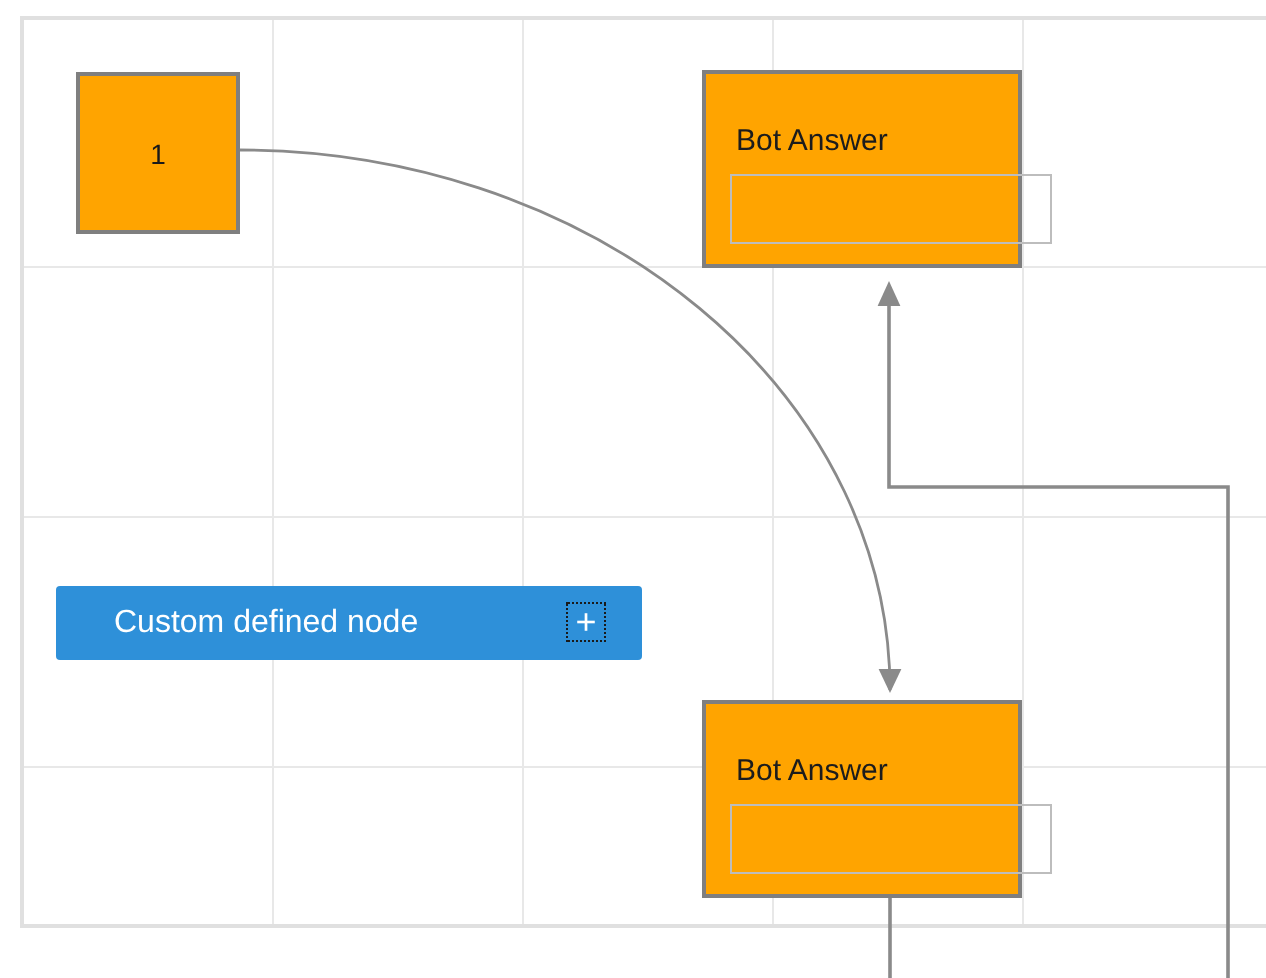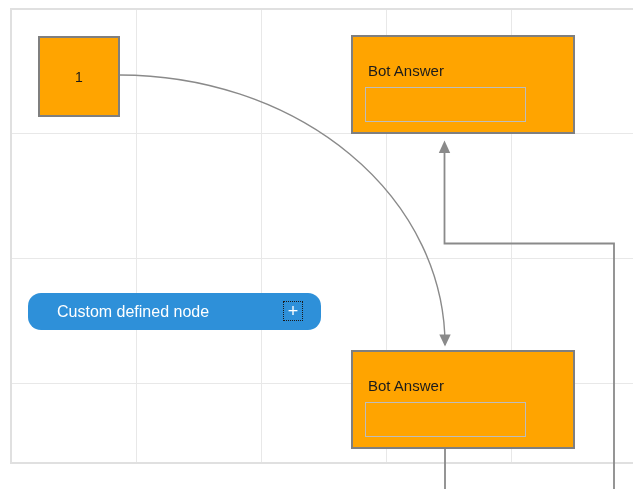--- a/index.html
+++ b/index.html
@@ -24,21 +24,21 @@
   .node{position:absolute;box-sizing:border-box;}
 
   .node-start{
     left:38px;top:36px;width:82px;height:81px;
     border:2px solid #7f7f7f;background:#ffa400;
     display:flex;align-items:center;justify-content:center;
     font-size:14px;color:#1a1a1a;cursor:move;
   }
 
   .node-bot{
-    width:224px;height:99px;
+    width:160px;height:99px;
     border:2px solid #7f7f7f;background:#ffa400;cursor:move;
   }
   .node-bot-top{left:351px;top:35px;}
   .node-bot-bottom{left:351px;top:350px;}
   .bot-title{position:absolute;left:15px;top:25px;font-size:15px;color:#1c1c1c;white-space:nowrap;}
   .bot-input{
     position:absolute;left:12px;top:50px;width:161px;height:35px;
     box-sizing:border-box;border:1px solid #bdbdbd;background:transparent;
     font-size:13px;color:#1c1c1c;
   }
@@ -83,20 +83,20 @@
   <div class="node node-bot node-bot-top" style="background-color: rgb(255, 164, 0); border-color: rgb(127, 127, 127);">
     <span class="bot-title" style="color: rgb(28, 28, 28);">Bot Answer</span>
     <div class="bot-input"></div>
   </div>
 
   <div class="node node-bot node-bot-bottom" style="background-color: rgb(255, 164, 0); border-color: rgb(127, 127, 127);">
     <span class="bot-title" style="color: rgb(28, 28, 28);">Bot Answer</span>
     <div class="bot-input"></div>
   </div>
 
-  <div class="node node-custom" style="background-color: rgb(46, 144, 217); border-radius: 13px;">
+  <div class="node node-custom" style="background-color: rgb(46, 144, 217);">
     <span class="custom-label" style="color: rgb(255, 255, 255);">Custom defined node</span>
     <div class="add-box">
       <span class="add-glyph">+</span>
     </div>
   </div>
 
 </div>
 
 </body></html>

